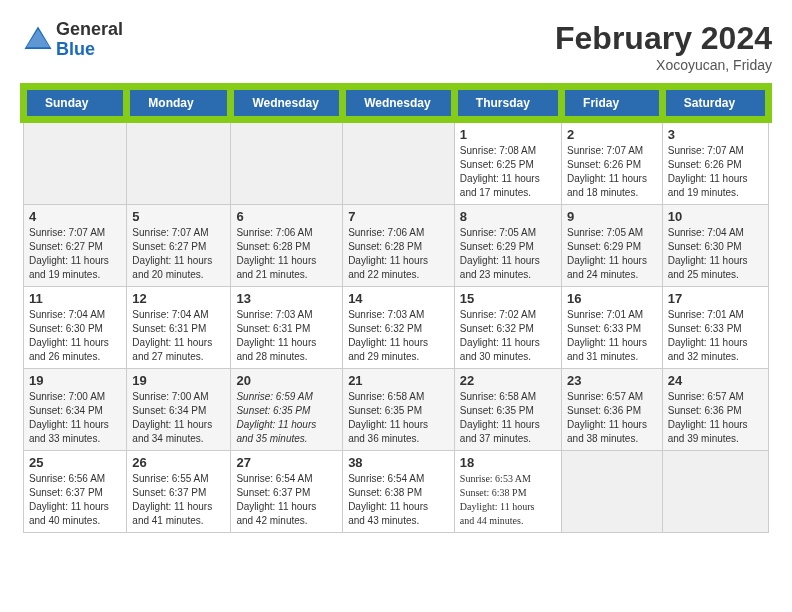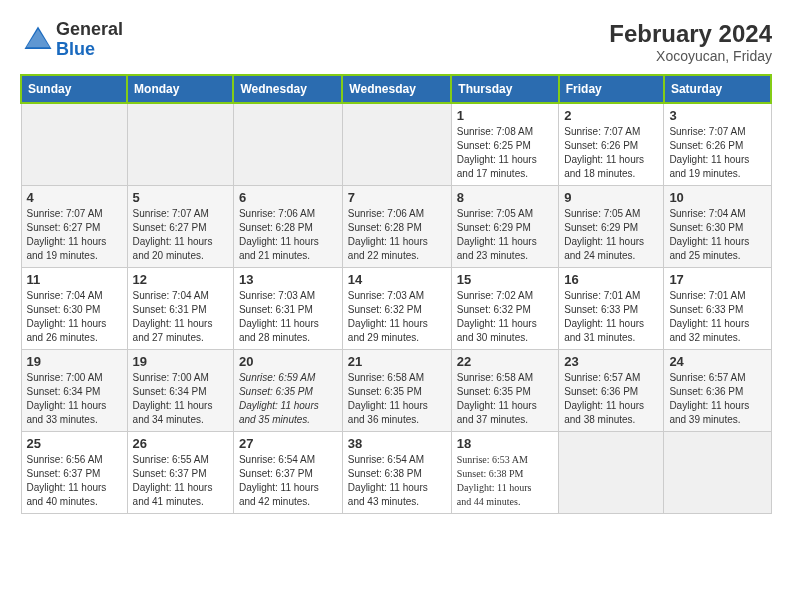--- a/index.html
+++ b/index.html
@@ -28,41 +28,41 @@
     .logo-text .general { color: #333; }
     .logo-text .blue { color: #1a6abf; }
     .logo-icon {
       width: 36px;
       height: 36px;
     }
     .title-block {
       text-align: right;
     }
     .month-title {
-      font-size: 24px;
+      font-size: 32px;
       font-weight: bold;
       color: #333;
     }
     .location {
       font-size: 14px;
       color: #555;
     }
     table {
       width: 100%;
       border-collapse: collapse;
       font-size: 11px;
     }
     th {
       background-color: #2b6cb0;
       color: #fff;
-      padding: 6px 6px;
+      padding: 6px 18px;
       text-align: left;
       font-size: 12px;
       font-weight: bold;
-      border: 2px solid #84cc16;
+      border: 7px solid #84cc16;
     }
     td {
       border: 1px solid #ccc;
       vertical-align: top;
       padding: 4px 5px;
       height: 80px;
       width: 113px;
     }
     td.empty {
       background: #f9f9f9;

